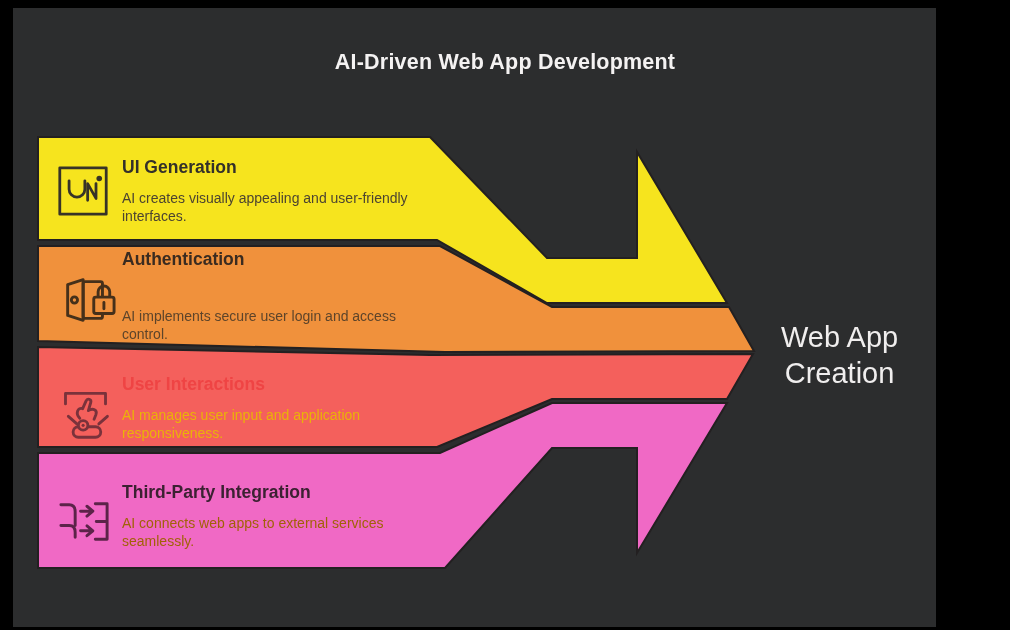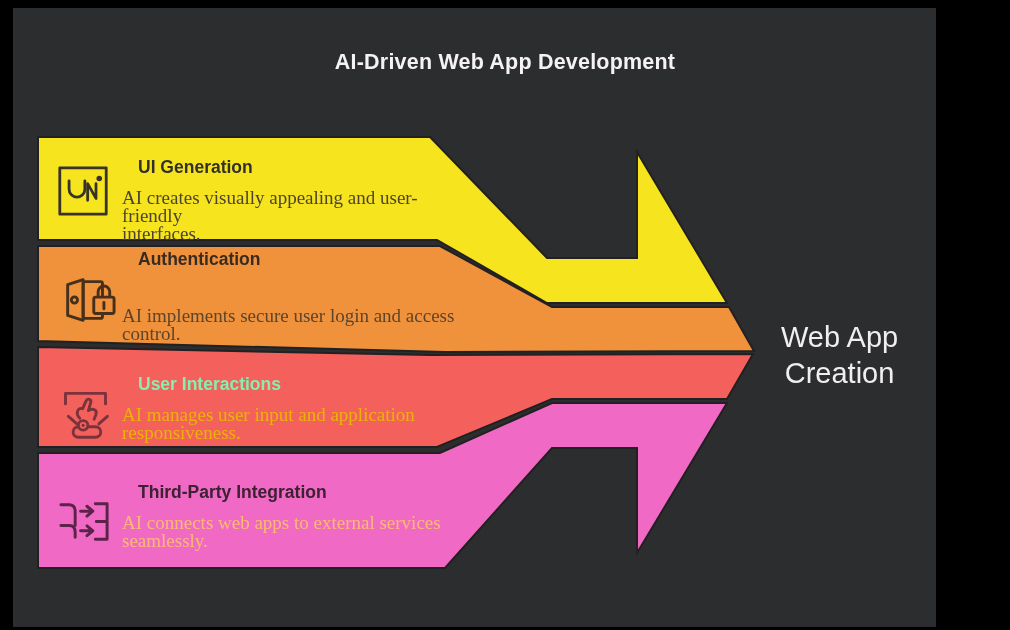--- a/index.html
+++ b/index.html
@@ -5,22 +5,22 @@
   html,body{margin:0;padding:0;background:#000;}
   .stage{position:relative;width:1010px;height:630px;background:#000;overflow:hidden;
          font-family:"Liberation Sans",sans-serif;}
   .panel{position:absolute;left:13px;top:8px;width:923px;height:619px;background:#2C2D2E;}
   .shapes{position:absolute;left:0;top:0;width:1010px;height:630px;}
   .page-title{position:absolute;left:505px;top:50px;transform:translateX(-50%);
               font-size:21.5px;font-weight:bold;letter-spacing:.2px;white-space:nowrap;}
   .band-icon{position:absolute;}
   .band-icon svg{display:block;width:100%;height:100%;}
   .band-text{position:absolute;left:122px;width:334px;}
-  .band-title{font-size:17.5px;font-weight:bold;line-height:23px;margin:0 0 10px 16px;}
-  .band-desc{font-size:19px;line-height:18px;white-space:pre-line;font-family:Liberation Serif, serif;}
+  .band-title{font-size:17.5px;font-weight:bold;line-height:23px;margin:0 0 10px 0;}
+  .band-desc{font-size:14px;line-height:18px;white-space:pre-line;}
   .result-label{position:absolute;left:781px;top:319px;font-size:29px;font-weight:500;
                 line-height:36px;white-space:pre-line;}
   .i0{left:57px;top:165px;width:52px;height:52px;}
   .t0{top:156px;}
   .i1{left:58px;top:271px;width:58px;height:58px;}
   .t1{top:248px;}
   .i2{left:55px;top:382px;width:61px;height:61px;}
   .t2{top:373px;}
   .i3{left:56px;top:492px;width:57px;height:57px;}
   .t3{top:481px;}
@@ -75,36 +75,36 @@
     <svg viewBox="0 0 64 64" fill="none" stroke="currentColor" stroke-width="3" stroke-linecap="round" stroke-linejoin="round">
       <path d="M11,23 V12 H53 V23"></path>
       <path d="M26,38 c-5,-5 -2,-12 3,-10 l3.5,-8 c1.5,-3.5 6,-2 5,1.5 l-2.5,8.5 c5,-3 9.5,-0.5 8,4 l-2,5"></path>
       <path d="M14,36 l9,8 M55,36 l-9,8"></path>
       <rect x="19" y="47" width="29" height="11" rx="5.5"></rect>
       <circle cx="29.5" cy="45.5" r="5" fill="#F4605C"></circle>
       <circle cx="29.5" cy="45.5" r="1.6" fill="currentColor" stroke="none"></circle>
     </svg>
   </div>
   <div class="band-text t2">
-    <div class="band-title" style="color: #86efac;">User Interactions</div>
+    <div class="band-title" style="color: #ef4444;">User Interactions</div>
     <div class="band-desc" style="color: #eab308;">AI manages user input and application
 responsiveness.</div>
   </div>
 
   <div class="band-icon i3" style="color: rgb(92, 35, 73);">
     <svg viewBox="0 0 58 58" fill="none" stroke="currentColor" stroke-width="3" stroke-linecap="round" stroke-linejoin="round">
       <path d="M5,13 h8.5 c4.5,0 6,2.5 6,7 V34"></path>
       <path d="M5,34 h8.5 c4.5,0 6,2.5 6,7 v5"></path>
       <path d="M25,19.5 H36 M31.5,14.5 L37.5,19.5 L31.5,24.5"></path>
       <path d="M25,39.5 H36 M31.5,34.5 L37.5,39.5 L31.5,44.5"></path>
       <path d="M40,12 H52 V48 H40 M41,30 H52"></path>
     </svg>
   </div>
   <div class="band-text t3">
     <div class="band-title" style="color: rgb(60, 33, 50);">Third-Party Integration</div>
-    <div class="band-desc" style="color: #fdba74;">AI connects web apps to external services
+    <div class="band-desc" style="color: #a16207;">AI connects web apps to external services
 seamlessly.</div>
   </div>
 
   <div class="result-label" style="color: rgb(240, 238, 238); text-align: center;">Web App
 Creation</div>
 
 </div>
 
 </body></html>

